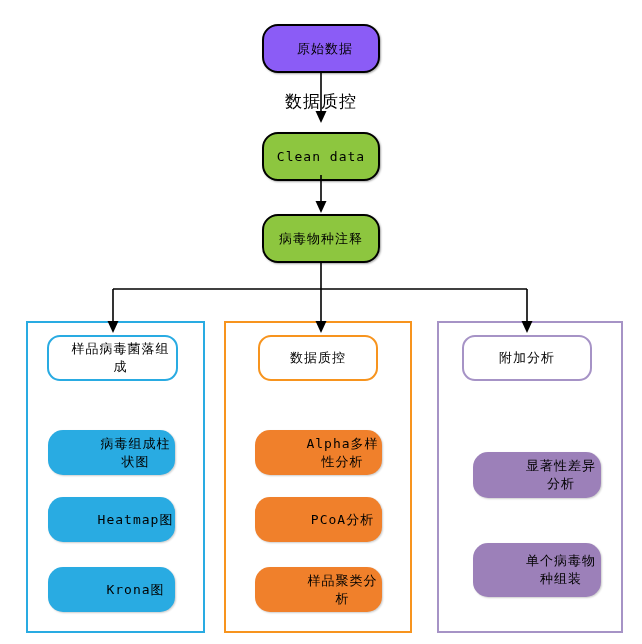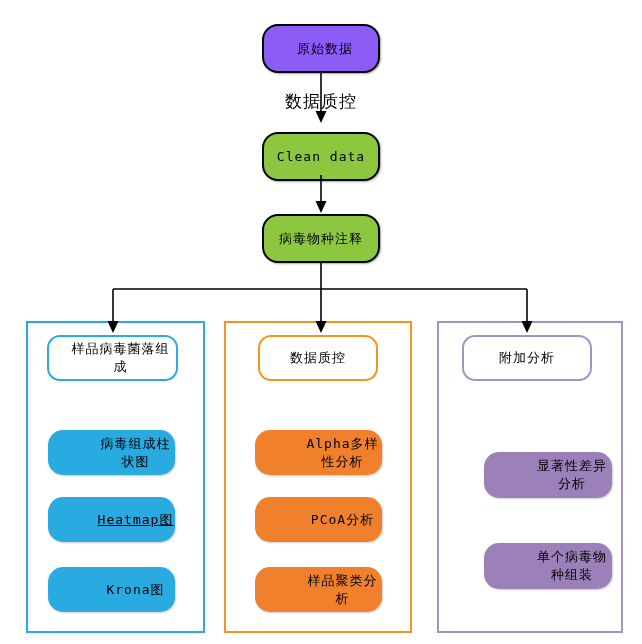--- a/index.html
+++ b/index.html
@@ -52,23 +52,23 @@
   .h3{left:462px;top:335px;width:130px;}
   
   .item-pill{
     border-radius:15px;
     height:45px;
     box-shadow:1px 1px 2px rgba(0,0,0,.2);
     padding-left:48px;
   }
   .col1{left:48px;width:127px;}
   .col2{left:255px;width:127px;}
-  .col3{left:484px;width:128px;}
+  .col3{left:473px;width:128px;}
   .r1{top:430px}.r2{top:497px}.r3{top:567px}
-  .p1{top:452px;height:46px}.p2{top:543px;height:46px}
+  .p1{top:452px;height:46px}.p2{top:543px;height:54px}
   
   .overlay{position:absolute;left:0;top:0;pointer-events:none;}
 </style>
 </head>
 <body>
 
 <div class="canvas">
 
   <div class="node flow-node n1" style="background: #8b5cf6; padding-left: 8px;">原始数据</div>
 
@@ -80,21 +80,21 @@
 
   <div class="group g1" style="border-color: rgb(41, 171, 226);"></div>
   <div class="group g2" style="border-color: rgb(247, 148, 30);"></div>
   <div class="group g3" style="border-color: rgb(166, 147, 198);"></div>
 
   <div class="node header-pill h1" style="border-color: rgb(41, 171, 226);">样品病毒菌落组成</div>
   <div class="node header-pill h2" style="border-color: rgb(247, 148, 30);">数据质控</div>
   <div class="node header-pill h3" style="border-color: rgb(166, 147, 198);">附加分析</div>
 
   <div class="node item-pill col1 r1" style="background: rgb(41, 171, 226);">病毒组成柱状图</div>
-  <div class="node item-pill col1 r2" style="background: rgb(41, 171, 226); text-decoration: underline;">Heatmap图</div>
+  <div class="node item-pill col1 r2" style="background: rgb(41, 171, 226);">Heatmap图</div>
   <div class="node item-pill col1 r3" style="background: rgb(41, 171, 226);">Krona图</div>
 
   <div class="node item-pill col2 r1" style="background: rgb(240, 128, 43);">Alpha多样性分析</div>
   <div class="node item-pill col2 r2" style="background: rgb(240, 128, 43);">PCoA分析</div>
   <div class="node item-pill col2 r3" style="background: rgb(240, 128, 43);">样品聚类分析</div>
 
   <div class="node item-pill col3 p1" style="background: rgb(156, 128, 185);">显著性差异分析</div>
   <div class="node item-pill col3 p2" style="background: rgb(156, 128, 185);">单个病毒物种组装</div>
 
   <svg class="overlay" width="642" height="644">

